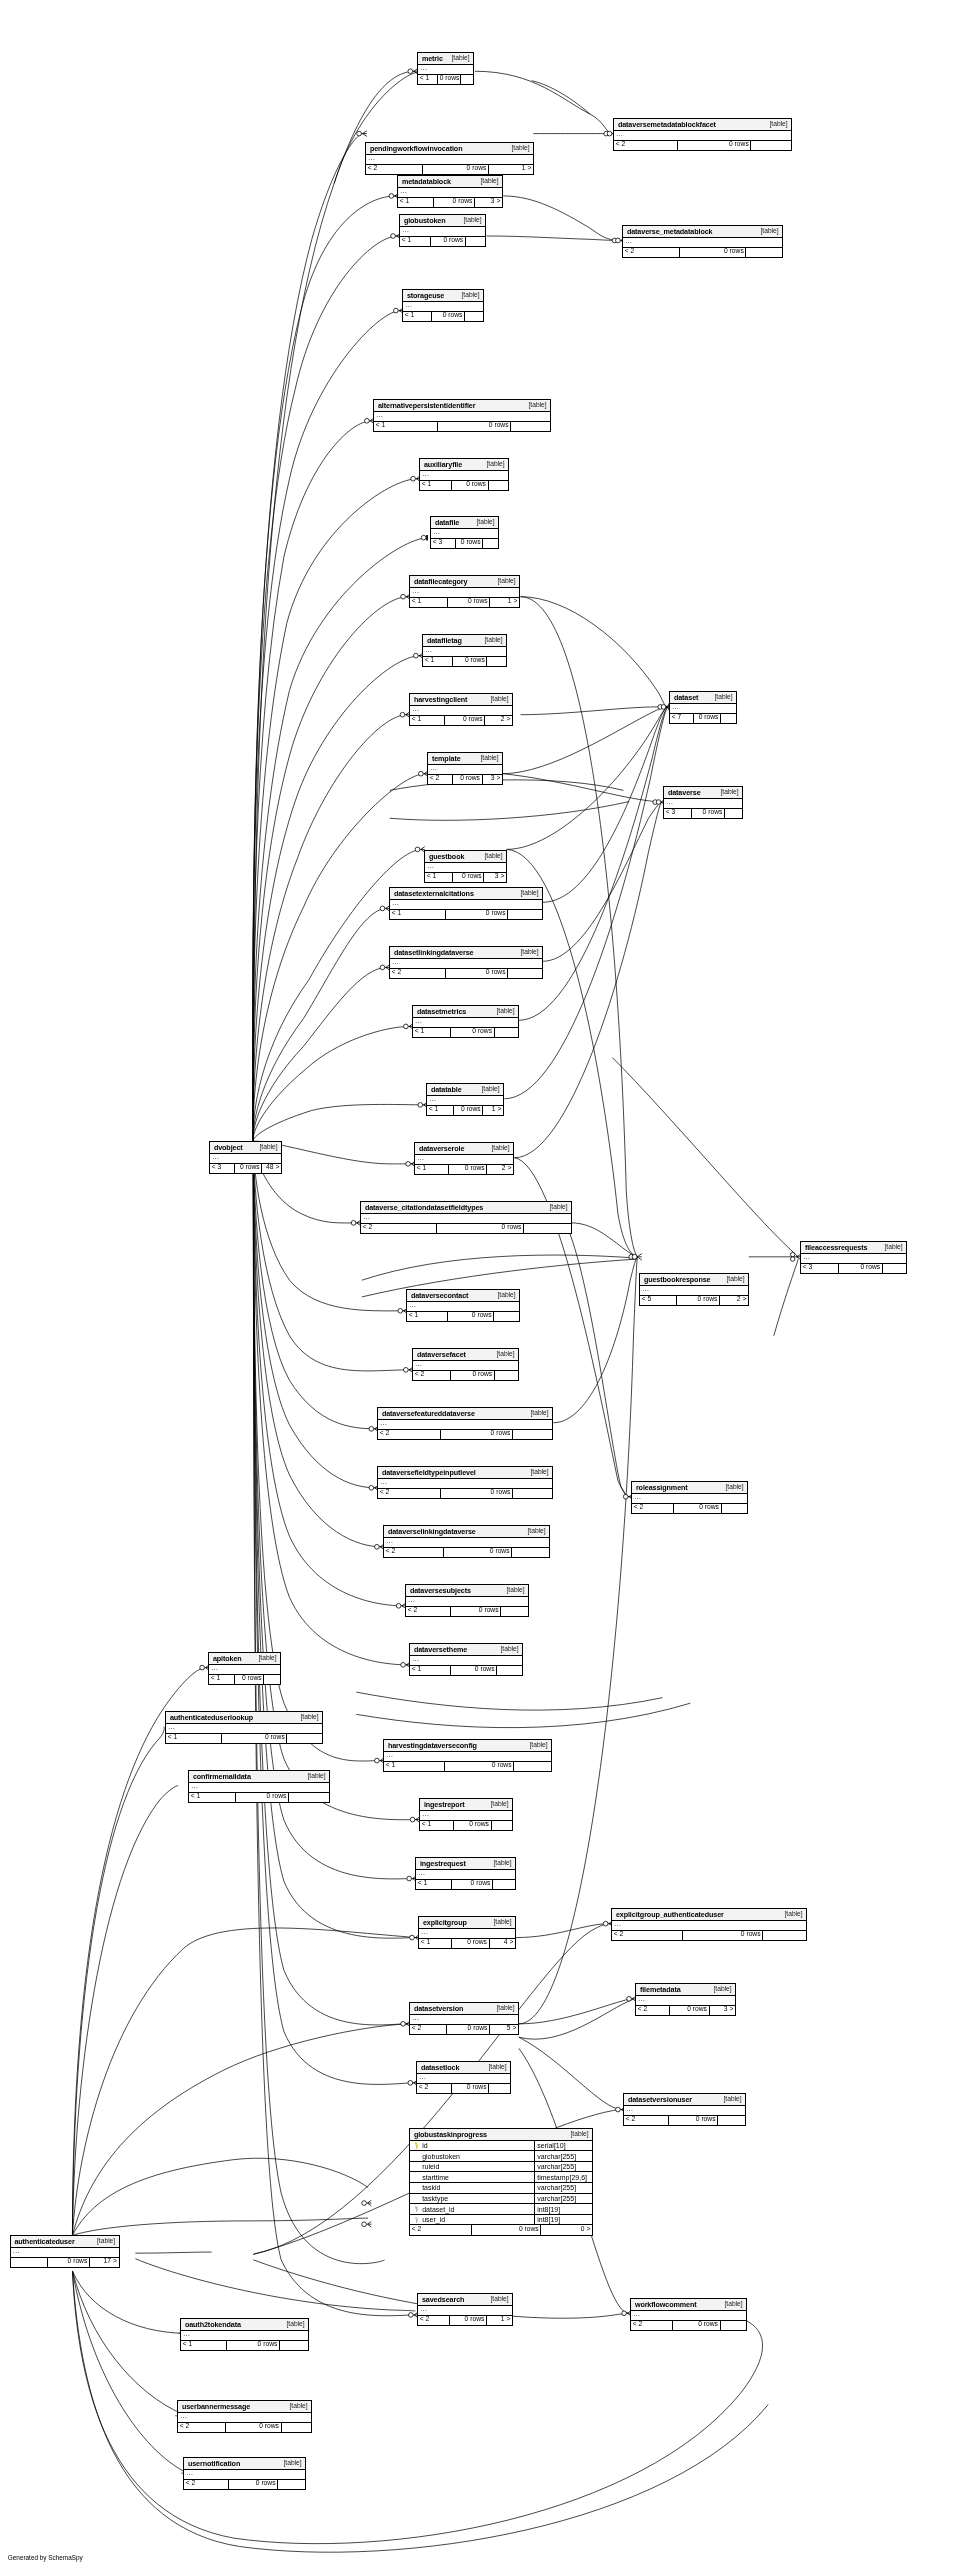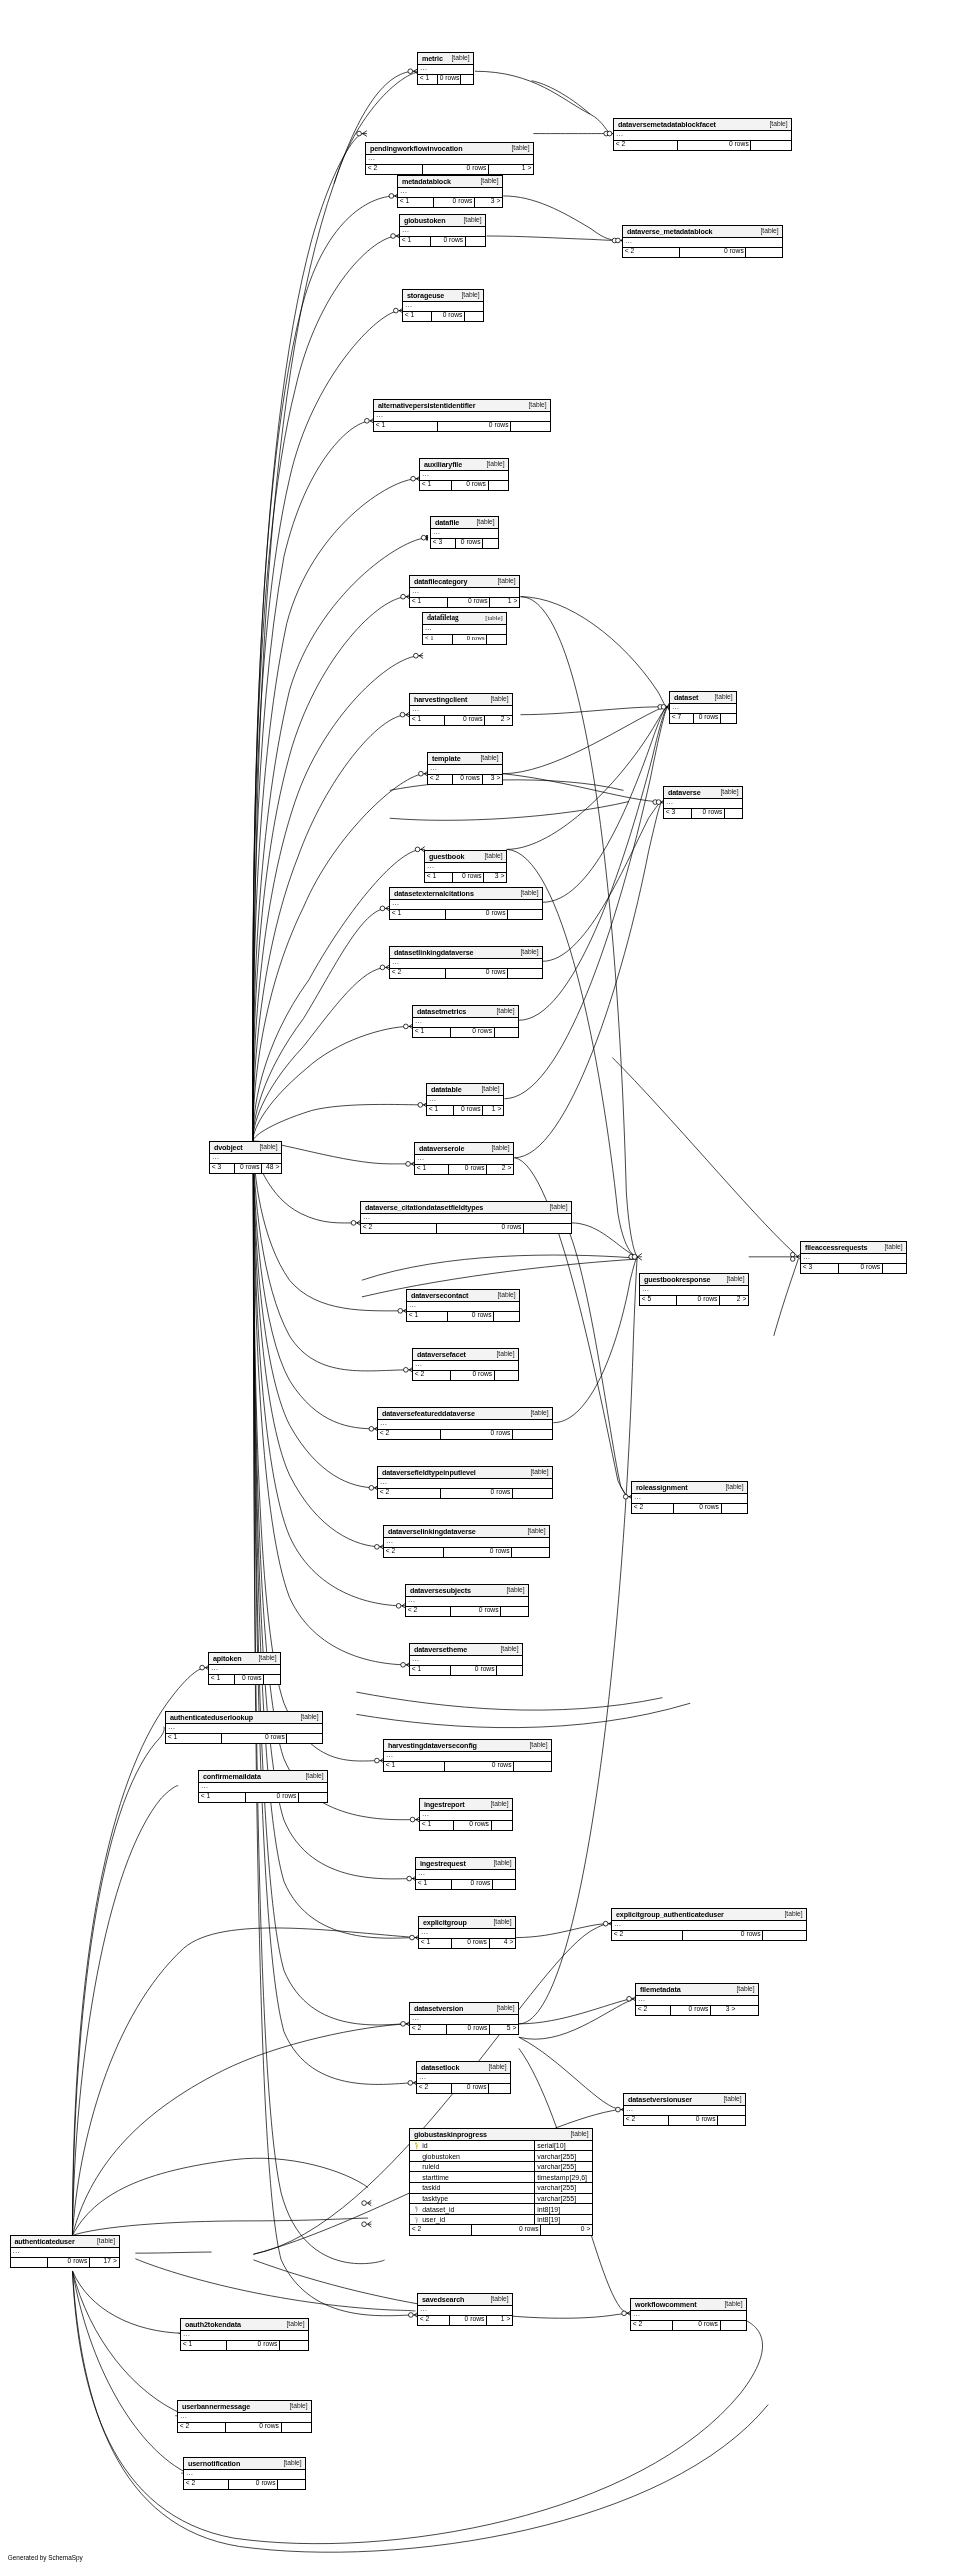--- a/index.html
+++ b/index.html
@@ -583,21 +583,21 @@
           <span class="tbl-name">datafilecategory</span>
           <span class="tbl-kind">[table]</span>
         </div>
         <div class="tbl-body">...</div>
         <div class="tbl-foot">
           <div class="foot-cell foot-left" style="width: 38px;">&lt; 1</div>
           <div class="foot-cell foot-mid" style="width: 43px;">0 rows</div>
           <div class="foot-cell foot-right" style="width: 29px;">1 &gt;</div>
         </div>
       </div>
-      <div class="tbl" style="left: 422px; top: 612px; width: 85px; font-family: Liberation Serif, serif;">
+      <div class="tbl" style="left: 422px; top: 634px; width: 85px;">
         <div class="tbl-head">
           <span class="tbl-name">datafiletag</span>
           <span class="tbl-kind">[table]</span>
         </div>
         <div class="tbl-body">...</div>
         <div class="tbl-foot">
           <div class="foot-cell foot-left" style="width: 31px;">&lt; 1</div>
           <div class="foot-cell foot-mid" style="width: 35px;">0 rows</div>
           <div class="foot-cell foot-right" style="width: 19px;"></div>
         </div>
@@ -907,21 +907,21 @@
           <span class="tbl-name">authenticateduserlookup</span>
           <span class="tbl-kind">[table]</span>
         </div>
         <div class="tbl-body">...</div>
         <div class="tbl-foot">
           <div class="foot-cell foot-left" style="width: 57px;">&lt; 1</div>
           <div class="foot-cell foot-mid" style="width: 66px;">0 rows</div>
           <div class="foot-cell foot-right" style="width: 35px;"></div>
         </div>
       </div>
-      <div class="tbl" style="left: 198px; top: 1770px; width: 130px;">
+      <div class="tbl" style="left: 188px; top: 1770px; width: 142px;">
         <div class="tbl-head">
           <span class="tbl-name">confirmemaildata</span>
           <span class="tbl-kind">[table]</span>
         </div>
         <div class="tbl-body">...</div>
         <div class="tbl-foot">
           <div class="foot-cell foot-left" style="width: 47px;">&lt; 1</div>
           <div class="foot-cell foot-mid" style="width: 53px;">0 rows</div>
           <div class="foot-cell foot-right" style="width: 28px;"></div>
         </div>
@@ -1063,21 +1063,21 @@
           <span class="tbl-name">explicitgroup_authenticateduser</span>
           <span class="tbl-kind">[table]</span>
         </div>
         <div class="tbl-body">...</div>
         <div class="tbl-foot">
           <div class="foot-cell foot-left" style="width: 71px;">&lt; 2</div>
           <div class="foot-cell foot-mid" style="width: 81px;">0 rows</div>
           <div class="foot-cell foot-right" style="width: 43px;"></div>
         </div>
       </div>
-      <div class="tbl" style="left: 635px; top: 1983px; width: 124px;">
+      <div class="tbl" style="left: 635px; top: 1983px; width: 101px;">
         <div class="tbl-head">
           <span class="tbl-name">filemetadata</span>
           <span class="tbl-kind">[table]</span>
         </div>
         <div class="tbl-body">...</div>
         <div class="tbl-foot">
           <div class="foot-cell foot-left" style="width: 35px;">&lt; 2</div>
           <div class="foot-cell foot-mid" style="width: 40px;">0 rows</div>
           <div class="foot-cell foot-right" style="width: 26px;">3 &gt;</div>
         </div>

